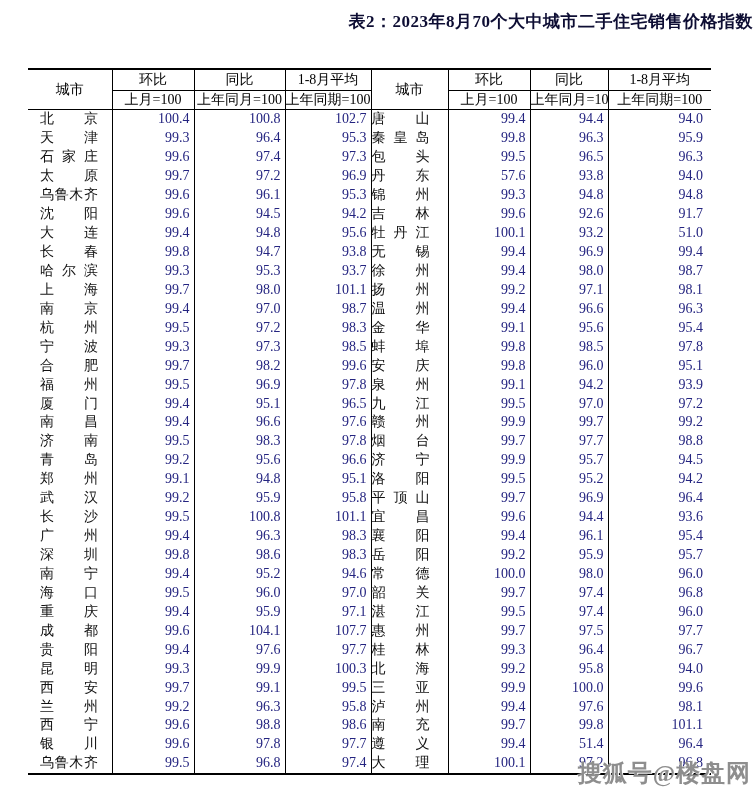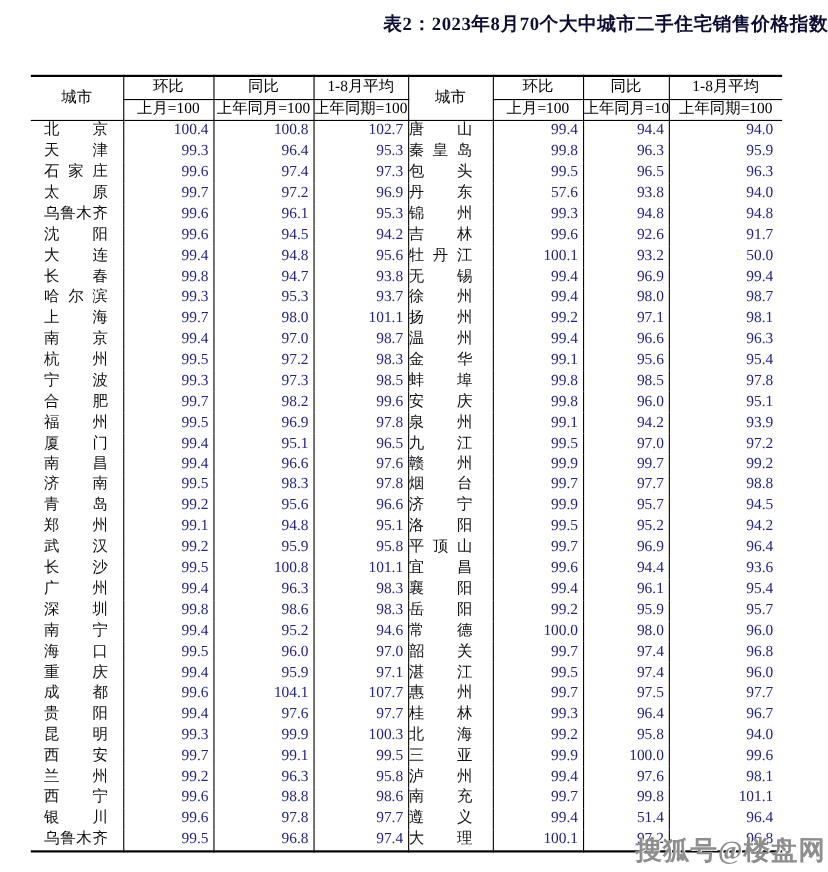--- a/index.html
+++ b/index.html
@@ -181,21 +181,21 @@
         <td class="num last-col">91.7</td>
       </tr>
       <tr>
         <td class="city side-left"><span class="jc">大连</span></td>
         <td class="num">99.4</td>
         <td class="num">94.8</td>
         <td class="num">95.6</td>
         <td class="city side-right"><span class="jc">牡丹江</span></td>
         <td class="num">100.1</td>
         <td class="num">93.2</td>
-        <td class="num last-col">50.0</td>
+        <td class="num last-col">51.0</td>
       </tr>
       <tr>
         <td class="city side-left"><span class="jc">长春</span></td>
         <td class="num">99.8</td>
         <td class="num">94.7</td>
         <td class="num">93.8</td>
         <td class="city side-right"><span class="jc">无锡</span></td>
         <td class="num">99.4</td>
         <td class="num">96.9</td>
         <td class="num last-col">99.4</td>

